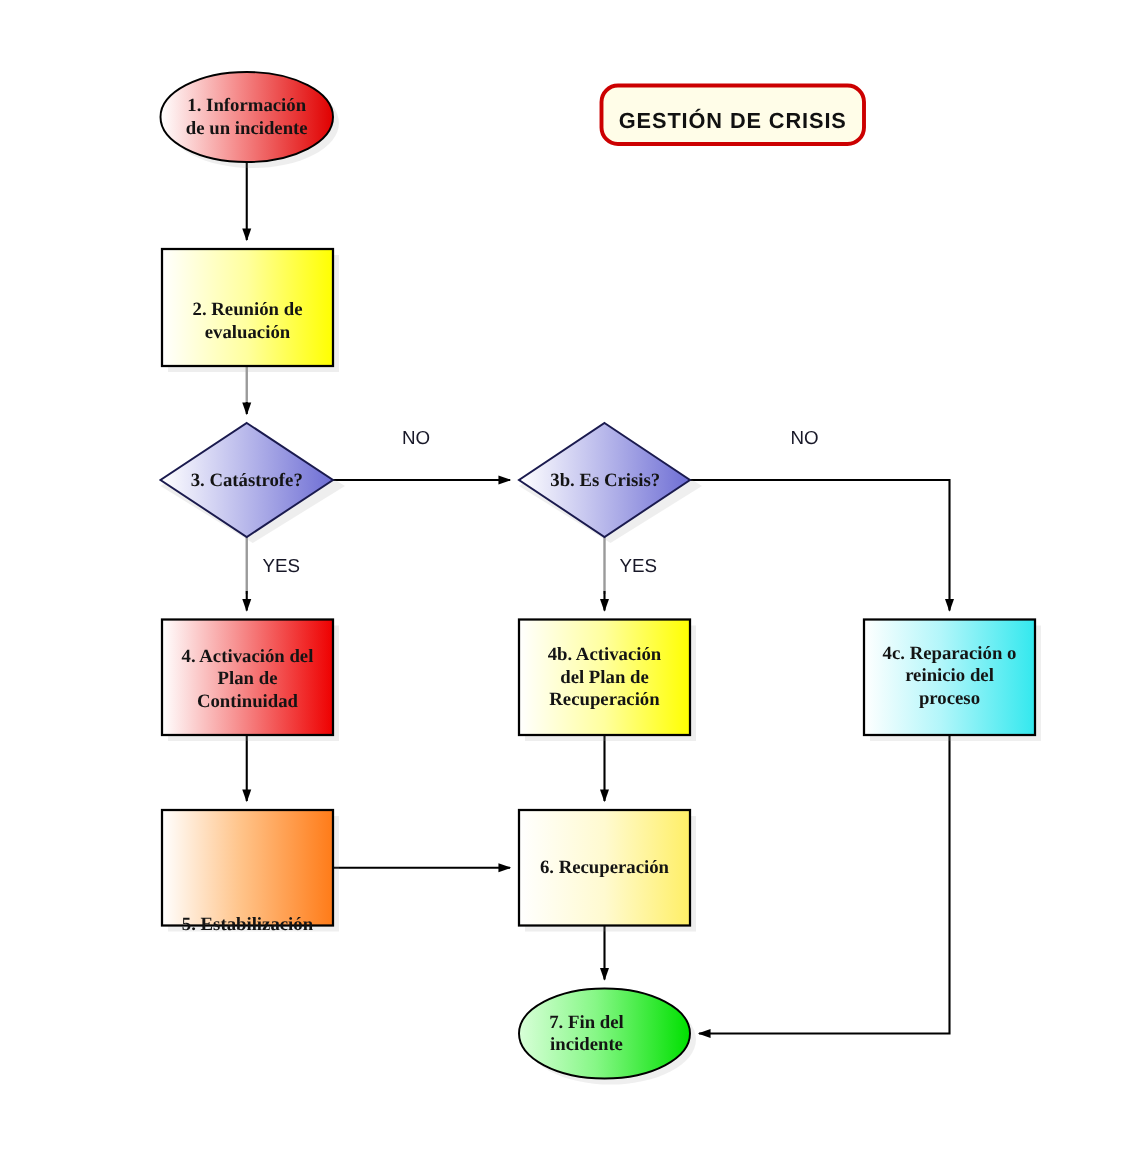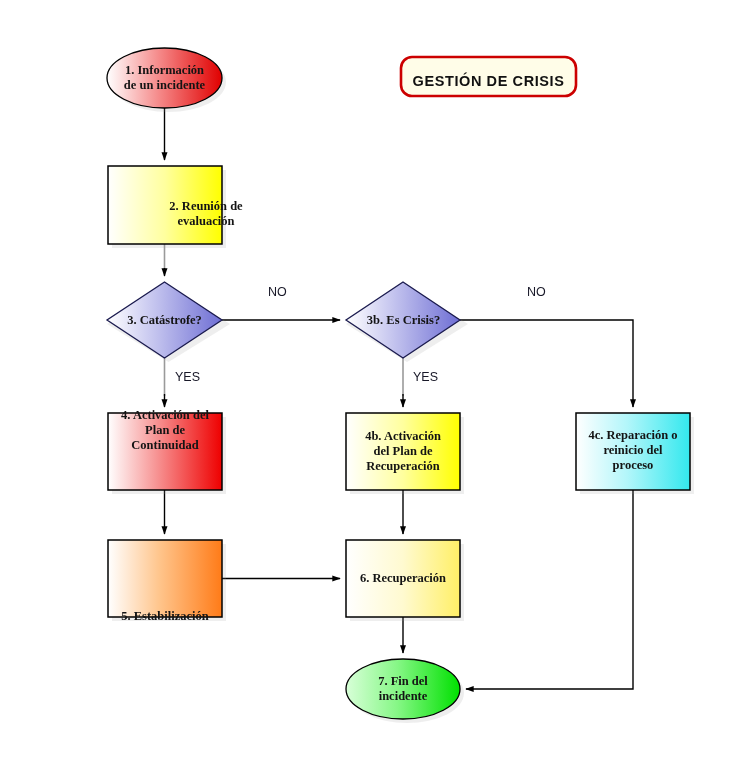--- a/index.html
+++ b/index.html
@@ -232,36 +232,36 @@
 
   <div class="title-label" style="left:401px; top:57px; width:175px; height:48px;">GESTIÓN DE CRISIS</div>
 
   <div class="node-label" style="left:97px; top:48px; width:135px; height:60px;">
     <span>
       <span>1. Información</span><br>
       <span>de un incidente</span>
     </span>
   </div>
 
-  <div class="node-label" style="left:108px; top:166px; width:114px; height:96px;padding-left:41px;">
+  <div class="node-label" style="left:108px; top:166px; width:114px; height:96px;">
     <span>
       <span>2. Reunión de</span><br>
       <span>evaluación</span>
     </span>
   </div>
 
   <div class="node-label" style="left:99px; top:290px; width:131px; height:60px;text-align:right;">
     <span>3. Catástrofe?</span>
   </div>
 
   <div class="node-label" style="left:338px; top:290px; width:131px; height:60px;">
     <span>3b. Es Crisis?</span>
   </div>
 
-  <div class="node-label" style="left:105px; top:392px; width:120px; height:77px;">
+  <div class="node-label" style="left:105px; top:414px; width:120px; height:77px;">
     <span>
       <span>4. Activación del</span><br>
       <span>Plan de</span><br>
       <span>Continuidad</span>
     </span>
   </div>
 
   <div class="node-label" style="left:346px; top:413px; width:114px; height:77px;text-align:center;">
     <span>
       <span>4b. Activación</span><br>
@@ -279,21 +279,21 @@
   </div>
 
   <div class="node-label" style="left:105px; top:540px; width:120px; height:77px;margin-top:38px;">
     <span>5. Estabilización</span>
   </div>
 
   <div class="node-label" style="left:344px; top:540px; width:118px; height:77px;">
     <span>6. Recuperación</span>
   </div>
 
-  <div class="node-label" style="left:346px; top:659px; width:114px; height:60px;">
+  <div class="node-label" style="left:334px; top:659px; width:114px; height:60px;">
     <span>
       <span>7. Fin del</span><br>
       <span>incidente</span>
     </span>
   </div>
 
   <div class="edge-label" style="left:268px; top:285px;">NO</div>
   <div class="edge-label" style="left:527px; top:285px;">NO</div>
   <div class="edge-label" style="left:175px; top:370px;">YES</div>
   <div class="edge-label" style="left:413px; top:370px;">YES</div>

